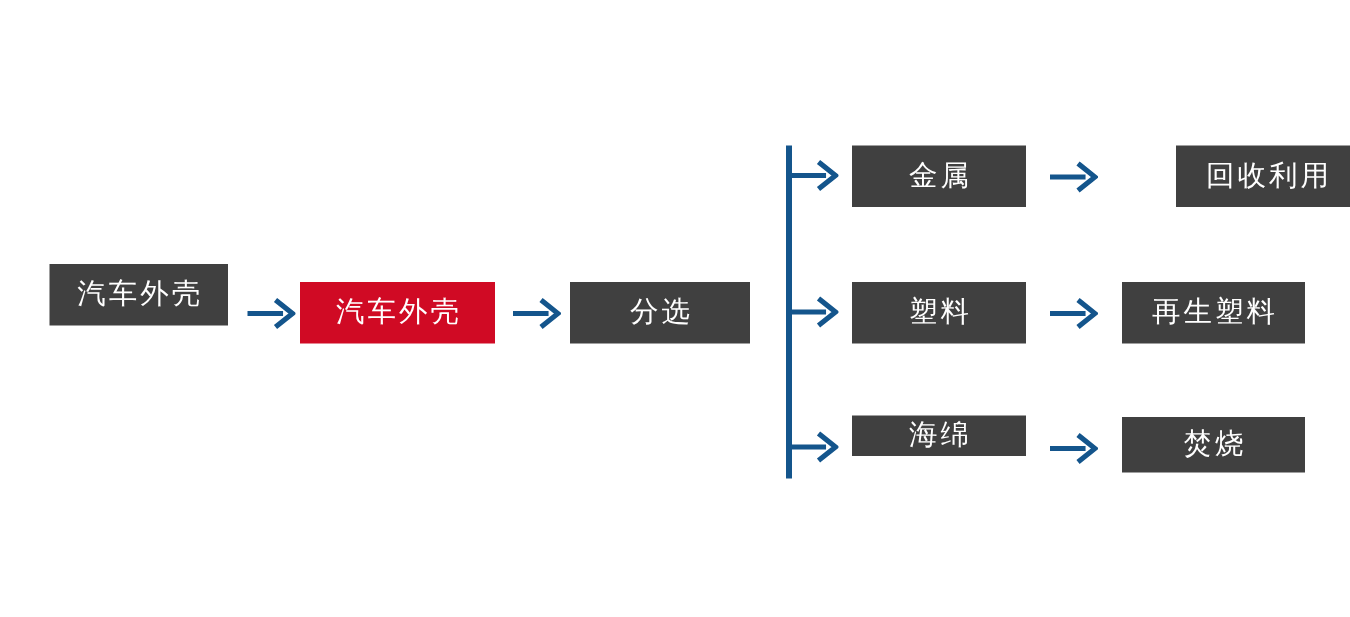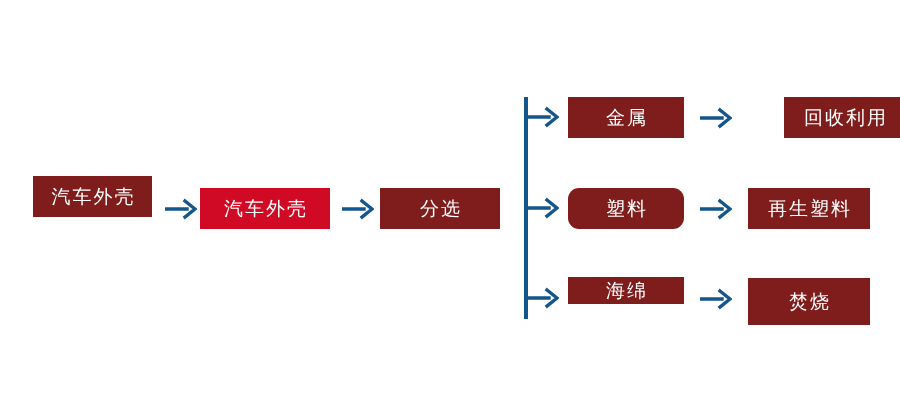--- a/index.html
+++ b/index.html
@@ -24,21 +24,21 @@
     justify-content: center;
     color: #ffffff;
     font-size: 19px;
     letter-spacing: 2px;
     line-height: 1;
     white-space: nowrap;
     box-sizing: border-box;
     padding-left: 2px;
     font-family: "Liberation Sans", "DejaVu Sans", sans-serif;
   }
-  .node.blue { background: #7f1d1d; }
+  .node.blue { background: #404040; }
   .node.red  { background: #d00a24; }
 
   .arrow {
     position: absolute;
     color: #14558c;
     font-size: 26px;
     line-height: 1;
     display: flex;
     align-items: center;
     justify-content: center;
@@ -113,21 +113,21 @@
   <div class="arrow" style="left:698px; top:103px; width:36px; height:30px;">
     <svg width="32" height="22" viewBox="0 0 32 22" aria-hidden="true">
       <path d="M1 11 L22 11 M20 3 L30 11 L20 19" fill="none" stroke="#14558c" stroke-width="3.4" stroke-linecap="square" stroke-linejoin="miter"></path>
     </svg>
   </div>
 
   <div class="node blue" style="left:748px; top:97px; width:122px; height:41px;margin-left:36px;">
     <span>回收利用</span>
   </div>
 
-  <div class="node blue" style="left:568px; top:188px; width:116px; height:41px;border-radius:11px;">
+  <div class="node blue" style="left:568px; top:188px; width:116px; height:41px;">
     <span>塑料</span>
   </div>
 
   <div class="arrow" style="left:698px; top:194px; width:36px; height:30px;">
     <svg width="32" height="22" viewBox="0 0 32 22" aria-hidden="true">
       <path d="M1 11 L22 11 M20 3 L30 11 L20 19" fill="none" stroke="#14558c" stroke-width="3.4" stroke-linecap="square" stroke-linejoin="miter"></path>
     </svg>
   </div>
 
   <div class="node blue" style="left:748px; top:188px; width:122px; height:41px;text-align:center;">
@@ -137,17 +137,17 @@
   <div class="node blue" style="left:568px; top:277px; width:116px; height:27px;align-items:center;">
     <span>海绵</span>
   </div>
 
   <div class="arrow" style="left:698px; top:284px; width:36px; height:30px;">
     <svg width="32" height="22" viewBox="0 0 32 22" aria-hidden="true">
       <path d="M1 11 L22 11 M20 3 L30 11 L20 19" fill="none" stroke="#14558c" stroke-width="3.4" stroke-linecap="square" stroke-linejoin="miter"></path>
     </svg>
   </div>
 
-  <div class="node blue" style="left:748px; top:278px; width:122px; height:47px;">
+  <div class="node blue" style="left:748px; top:278px; width:122px; height:37px;">
     <span>焚烧</span>
   </div>
 
 </div>
 
 </body></html>

